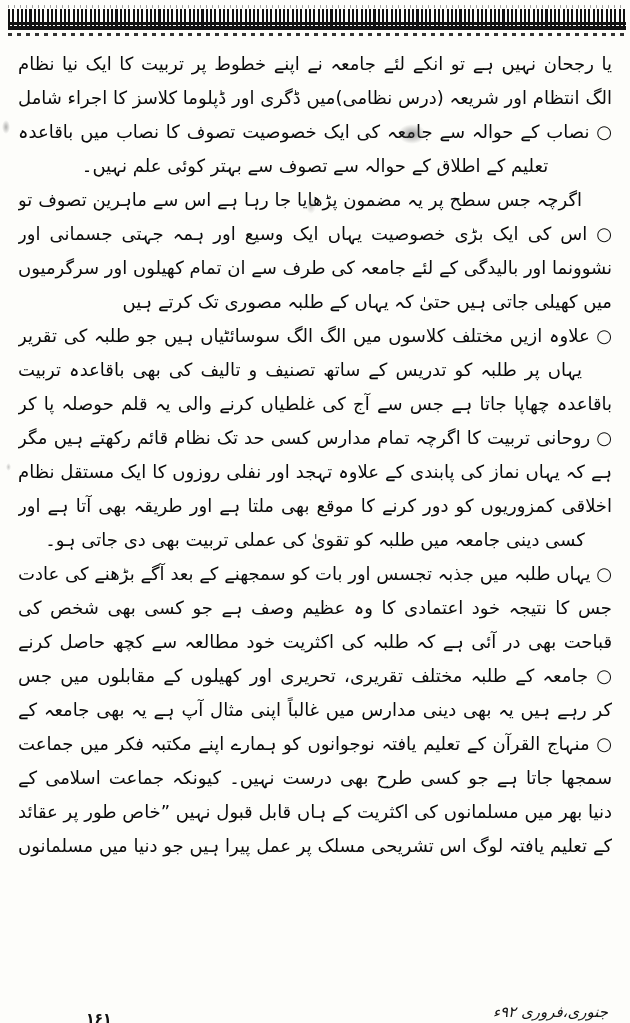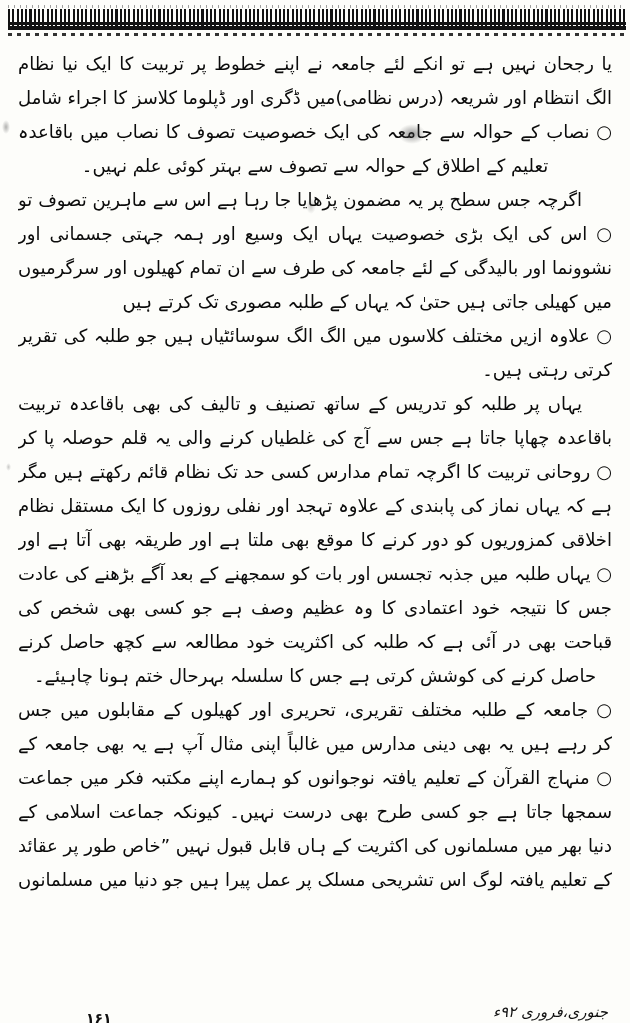--- a/index.html
+++ b/index.html
@@ -60,30 +60,29 @@
   <div class="body-text">
     <div class="ln justify">یا رجحان نہیں ہے تو انکے لئے جامعہ نے اپنے خطوط پر تربیت کا ایک نیا نظام وضع کیا ہے جس میں شعبہ آرٹس کا</div>
     <div class="ln justify">الگ انتظام اور شریعہ (درس نظامی)میں ڈگری اور ڈپلوما کلاسز کا اجراء شامل ہیں اور یہ ایک خاصے کی چیز ہے۔</div>
     <div class="ln justify">○ نصاب کے حوالہ سے جامعہ کی ایک خصوصیت تصوف کا نصاب میں باقاعدہ شامل ہونا ہے اور اسلام کی اخلاقی</div>
     <div class="ln center">تعلیم کے اطلاق کے حوالہ سے تصوف سے بہتر کوئی علم نہیں۔</div>
     <div class="ln justify indent">اگرچہ جس سطح پر یہ مضمون پڑھایا جا رہا ہے اس سے ماہرین تصوف تو نہیں پیدا ہوں گے مگر عطار کی</div>
     <div class="ln justify">○ اس کی ایک بڑی خصوصیت یہاں ایک وسیع اور ہمہ جہتی جسمانی اور روحانی تربیتی نظام کی موجودگی ہے۔ جسمانی</div>
     <div class="ln justify">نشوونما اور بالیدگی کے لئے جامعہ کی طرف سے ان تمام کھیلوں اور سرگرمیوں کی اجازت ہے جو سکولوں اور کالجوں</div>
     <div class="ln start">میں کھیلی جاتی ہیں حتیٰ کہ یہاں کے طلبہ مصوری تک کرتے ہیں</div>
     <div class="ln justify">○ علاوہ ازیں مختلف کلاسوں میں الگ الگ سوسائٹیاں ہیں جو طلبہ کی تقریر و تحریر کی صلاحیتوں کو مسلسل اجاگر</div>
-    <div class="ln start">کرتی رہتی ہیں۔</div>
     <div class="ln justify indent">یہاں پر طلبہ کو تدریس کے ساتھ تصنیف و تالیف کی بھی باقاعدہ تربیت ملتی ہے اور انکی کتب وغیرہ کو</div>
     <div class="ln justify">باقاعدہ چھاپا جاتا ہے جس سے آج کی غلطیاں کرنے والی یہ قلم حوصلہ پا کر کل کو پختہ کار قلم کا روپ دھار سکتی ہے،</div>
     <div class="ln justify">○ روحانی تربیت کا اگرچہ تمام مدارس کسی حد تک نظام قائم رکھتے ہیں مگر منہاج القرآن کو یہ خصوصیت حاصل</div>
     <div class="ln justify">ہے کہ یہاں نماز کی پابندی کے علاوہ تہجد اور نفلی روزوں کا ایک مستقل نظام ہے جس سے طلبہ کو نفس کشی اور</div>
     <div class="ln justify">اخلاقی کمزوریوں کو دور کرنے کا موقع بھی ملتا ہے اور طریقہ بھی آتا ہے اور یہ بات غالباً اپنی مثال آپ ہے کہ شاید</div>
+    <div class="ln center">کسی دینی جامعہ میں طلبہ کو تقویٰ کی عملی تربیت بھی دی جاتی ہو۔</div>
     <div class="ln justify">○ یہاں طلبہ میں جذبہ تجسس اور بات کو سمجھنے کے بعد آگے بڑھنے کی عادت بھی تربیت کے ذریعے پیدا کی گئی ہے</div>
     <div class="ln justify">جس کا نتیجہ خود اعتمادی کا وہ عظیم وصف ہے جو کسی بھی شخص کی کامیابی کے لئے لازمی امر ہے لیکن اس میں ایک</div>
     <div class="ln justify">قباحت بھی در آئی ہے کہ طلبہ کی اکثریت خود مطالعہ سے کچھ حاصل کرنے کی بجائے سب کچھ ایک استاد سے ہی</div>
-    <div class="ln center">حاصل کرنے کی کوشش کرتی ہے جس کا سلسلہ بہرحال ختم ہونا چاہیئے۔</div>
     <div class="ln justify">○ جامعہ کے طلبہ مختلف تقریری، تحریری اور کھیلوں کے مقابلوں میں جس تناسب سے پوزیشنیں اور انعامات حاصل</div>
     <div class="ln justify">کر رہے ہیں یہ بھی دینی مدارس میں غالباً اپنی مثال آپ ہے یہ بھی جامعہ کے تربیتی نظام کا کرشمہ ہے۔</div>
     <div class="ln justify">○ منہاج القرآن کے تعلیم یافتہ نوجوانوں کو ہمارے اپنے مکتبہ فکر میں جماعت اسلامی کے نوجوان طلبہ ٹائپ کی چیز</div>
     <div class="ln justify">سمجھا جاتا ہے جو کسی طرح بھی درست نہیں۔ کیونکہ جماعت اسلامی کے لوگ دین کی اس تشریح پر عمل پیرا ہیں جو</div>
     <div class="ln justify">دنیا بھر میں مسلمانوں کی اکثریت کے ہاں قابل قبول نہیں ”خاص طور پر عقائد کے باب میں“ جبکہ منہاج القرآن</div>
     <div class="ln justify">کے تعلیم یافتہ لوگ اس تشریحی مسلک پر عمل پیرا ہیں جو دنیا میں مسلمانوں کی اسی فیصد اکثریت کے ہاں قابل قبول</div>
   </div>
 
   <div class="footer">
     <div class="issue-date">جنوری،فروری ۹۲ء</div>

